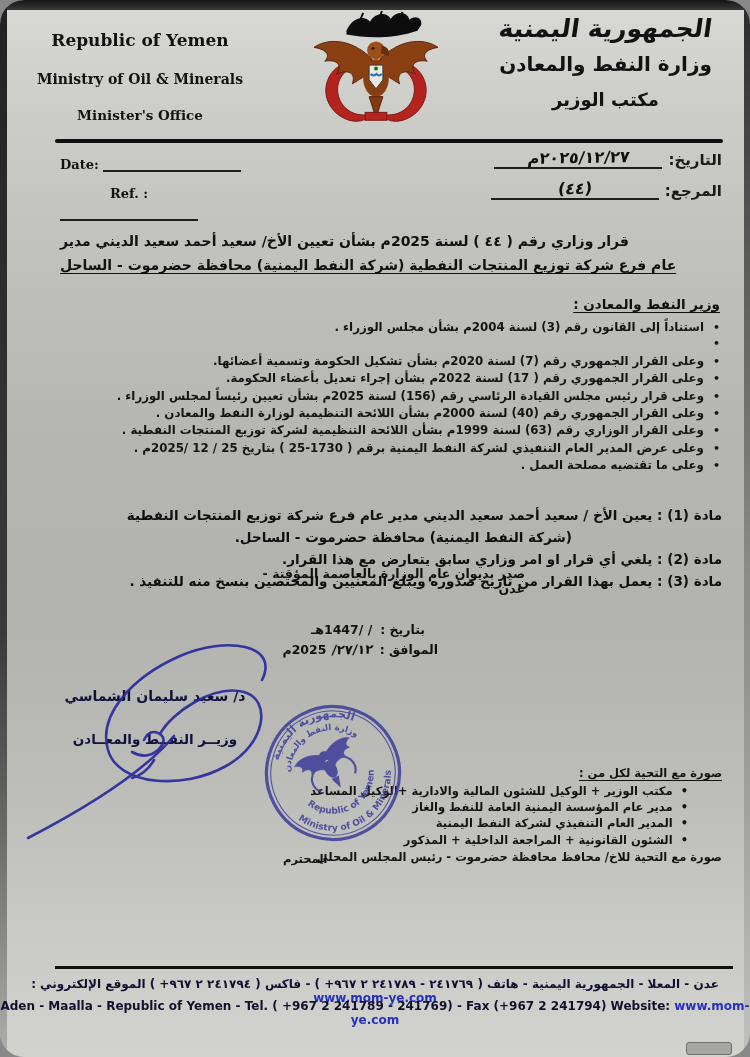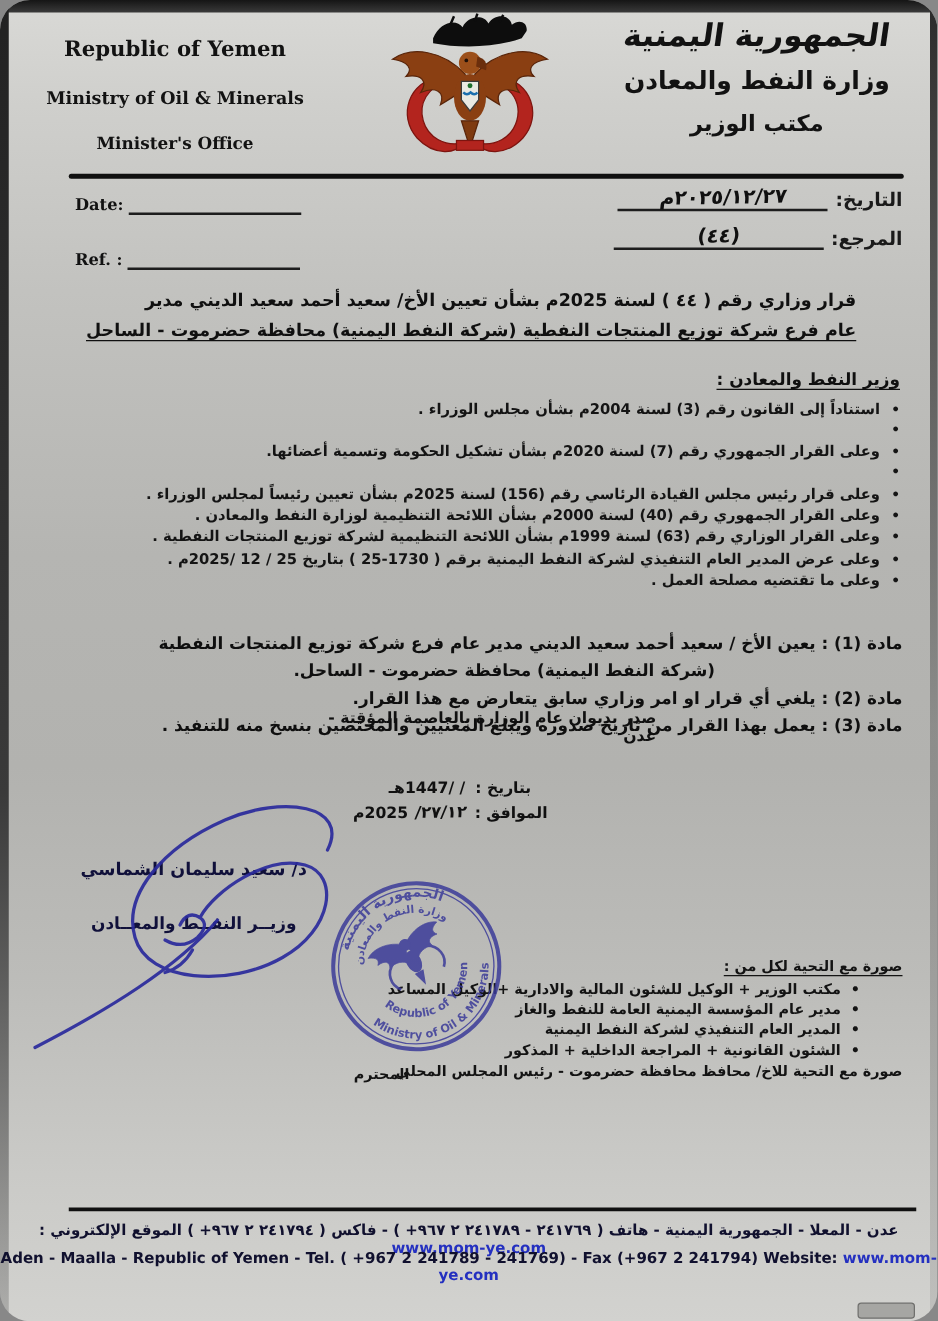--- a/index.html
+++ b/index.html
@@ -27,24 +27,24 @@
   .divider{position:absolute;left:55px;top:139px;width:668px;height:4px;background:#101010;border-radius:2px;}
 
   .meta-ar{position:absolute;direction:rtl;display:flex;align-items:flex-end;gap:6px;font-weight:700;font-size:15px;}
   .meta-ar.date{right:28px;top:148px;}
   .meta-ar.ref{right:28px;top:179px;}
   .meta-ar .line{display:inline-block;min-width:168px;border-bottom:2px solid #1d1d1d;text-align:center;}
   .hand{font-weight:700;font-size:16px;transform:skewX(-7deg) rotate(-1deg);display:inline-block;color:#101010;letter-spacing:1px;}
 
   .meta-en{position:absolute;display:flex;align-items:center;gap:4px;font-family:"DejaVu Serif",serif;font-weight:700;font-size:13px;color:#121212;}
   .meta-en.date{left:60px;top:156px;}
-  .meta-en.ref{left:60px;top:200px;}
+  .meta-en.ref{left:60px;top:186px;flex-direction:column;}
   .meta-en .line{display:inline-block;width:138px;border-bottom:2px solid #1d1d1d;height:14px;}
 
-  .title{position:absolute;left:60px;top:229px;width:625px;text-align:right;direction:rtl;font-weight:700;font-size:14px;line-height:24px;color:#101010;}
+  .title{position:absolute;left:60px;top:229px;width:625px;text-align:left;direction:rtl;font-weight:700;font-size:14px;line-height:24px;color:#101010;}
   .title .u{text-decoration:underline;text-underline-offset:3px;}
 
   .pre-heading{position:absolute;right:30px;top:296px;direction:rtl;font-weight:700;font-size:13.5px;text-decoration:underline;text-underline-offset:3px;color:#101010;}
   .bullets{position:absolute;right:30px;top:319px;width:665px;direction:rtl;list-style:none;margin:0;padding:0;font-weight:700;font-size:11.8px;color:#141414;}
   .bullets li{display:flex;gap:9px;line-height:16.4px;align-items:baseline;}
   .bullets .dot{font-size:11px;}
 
   .qarar{position:absolute;left:0;top:481px;width:750px;text-align:center;font-weight:900;font-size:15px;color:#0e0e0e;}
   .qarar bdo{text-decoration:underline;text-underline-offset:4px;font-style:italic;}
 
@@ -147,20 +147,21 @@
       </li>
     <li>
         <span class="dot">•</span>
       </li>
     <li>
         <span class="dot">•</span>
         <span>وعلى القرار الجمهوري رقم (7) لسنة 2020م بشأن تشكيل الحكومة وتسمية أعضائها.</span>
       </li>
     <li>
         <span class="dot">•</span>
+        <span>وعلى القرار الجمهوري رقم ( 17) لسنة 2022م بشأن إجراء تعديل بأعضاء الحكومة.</span>
       </li>
     <li>
         <span class="dot">•</span>
         <span>وعلى قرار رئيس مجلس القيادة الرئاسي رقم (156) لسنة 2025م بشأن تعيين رئيساً لمجلس الوزراء .</span>
       </li>
     <li>
         <span class="dot">•</span>
         <span>وعلى القرار الجمهوري رقم (40) لسنة 2000م بشأن اللائحة التنظيمية لوزارة النفط والمعادن .</span>
       </li>
     <li>

